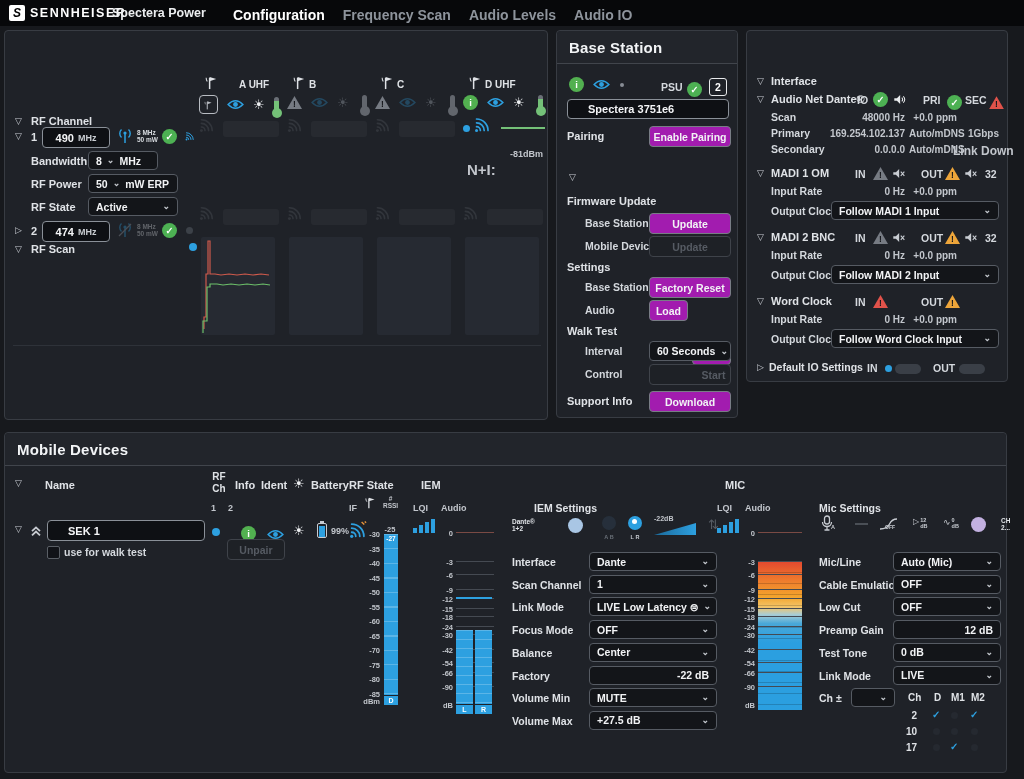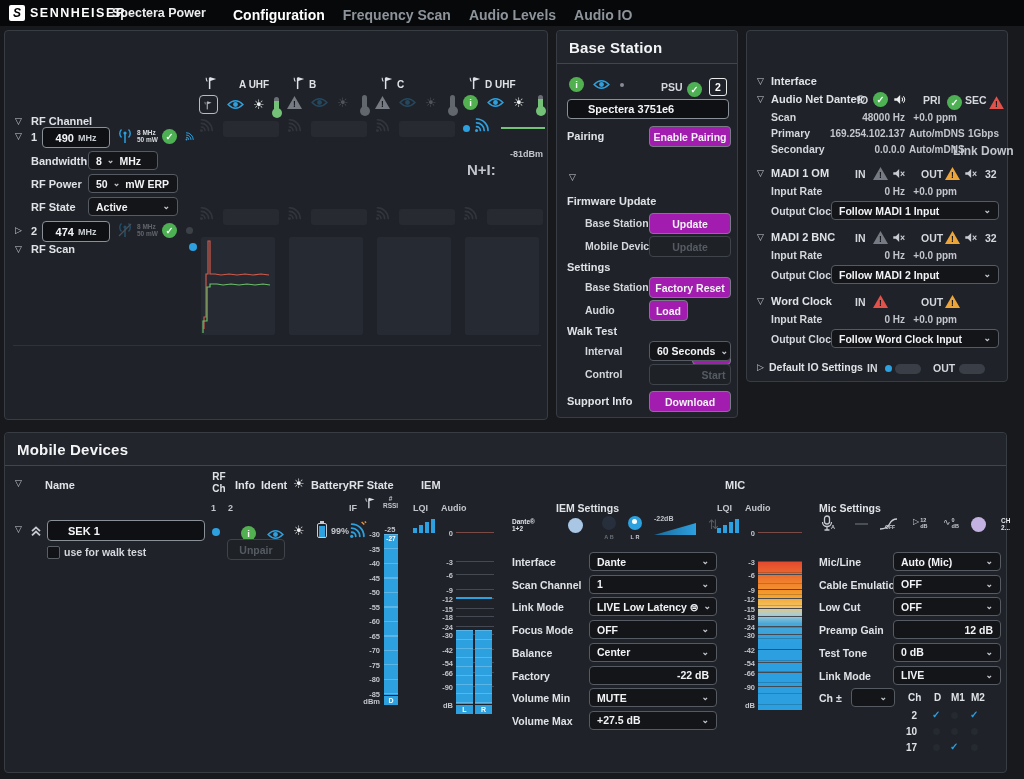--- a/index.html
+++ b/index.html
@@ -504,21 +504,21 @@
           <path d="M4.5 15 V3" stroke="#dfe2e6" stroke-width="1.6"></path>
           <path d="M4.5 2 L11.5 4.3 L4.5 6.6 Z" fill="#dfe2e6"></path>
           <path d="M2 7 A6.5 6.5 0 0 1 0.8 3" stroke="#dfe2e6" stroke-width="1.1" fill="none"></path>
         </svg></span>
     <span class="abs stack" style="left:378px;top:62px;text-align:center;">
       <span class="tiny" style="font-size:6.5px;">#</span>
       <span class="tiny" style="font-size:6.5px;">RSSI</span>
     </span>
     <span class="abs tiny" style="left:408px;top:70px;font-size:9px;">LQI</span>
     <span class="abs tiny" style="left:436px;top:70px;font-size:9px;">Audio</span>
-    <span class="abs lbl" style="left:527px;top:69px;font-size:10.5px;padding-left:24px;">IEM Settings</span>
+    <span class="abs lbl" style="left:505px;top:69px;font-size:10.5px;padding-left:24px;">IEM Settings</span>
     <span class="abs tiny" style="left:712px;top:70px;font-size:9px;">LQI</span>
     <span class="abs tiny" style="left:740px;top:70px;font-size:9px;">Audio</span>
     <span class="abs lbl" style="left:814px;top:69px;font-size:10.5px;">Mic Settings</span>
 
     <span class="abs tri" style="left:10px;top:92px;">▽</span>
     <span class="abs" id="dev-collapse" style="left:25px;top:90px;"><svg width="12" height="12" viewBox="0 0 12 12">
           <g fill="none" stroke="#c8ccd2" stroke-width="1.8">
             <path d="M2 6.2 L6 2.4 L10 6.2"></path>
             <path d="M2 10.4 L6 6.6 L10 10.4"></path>
           </g>

